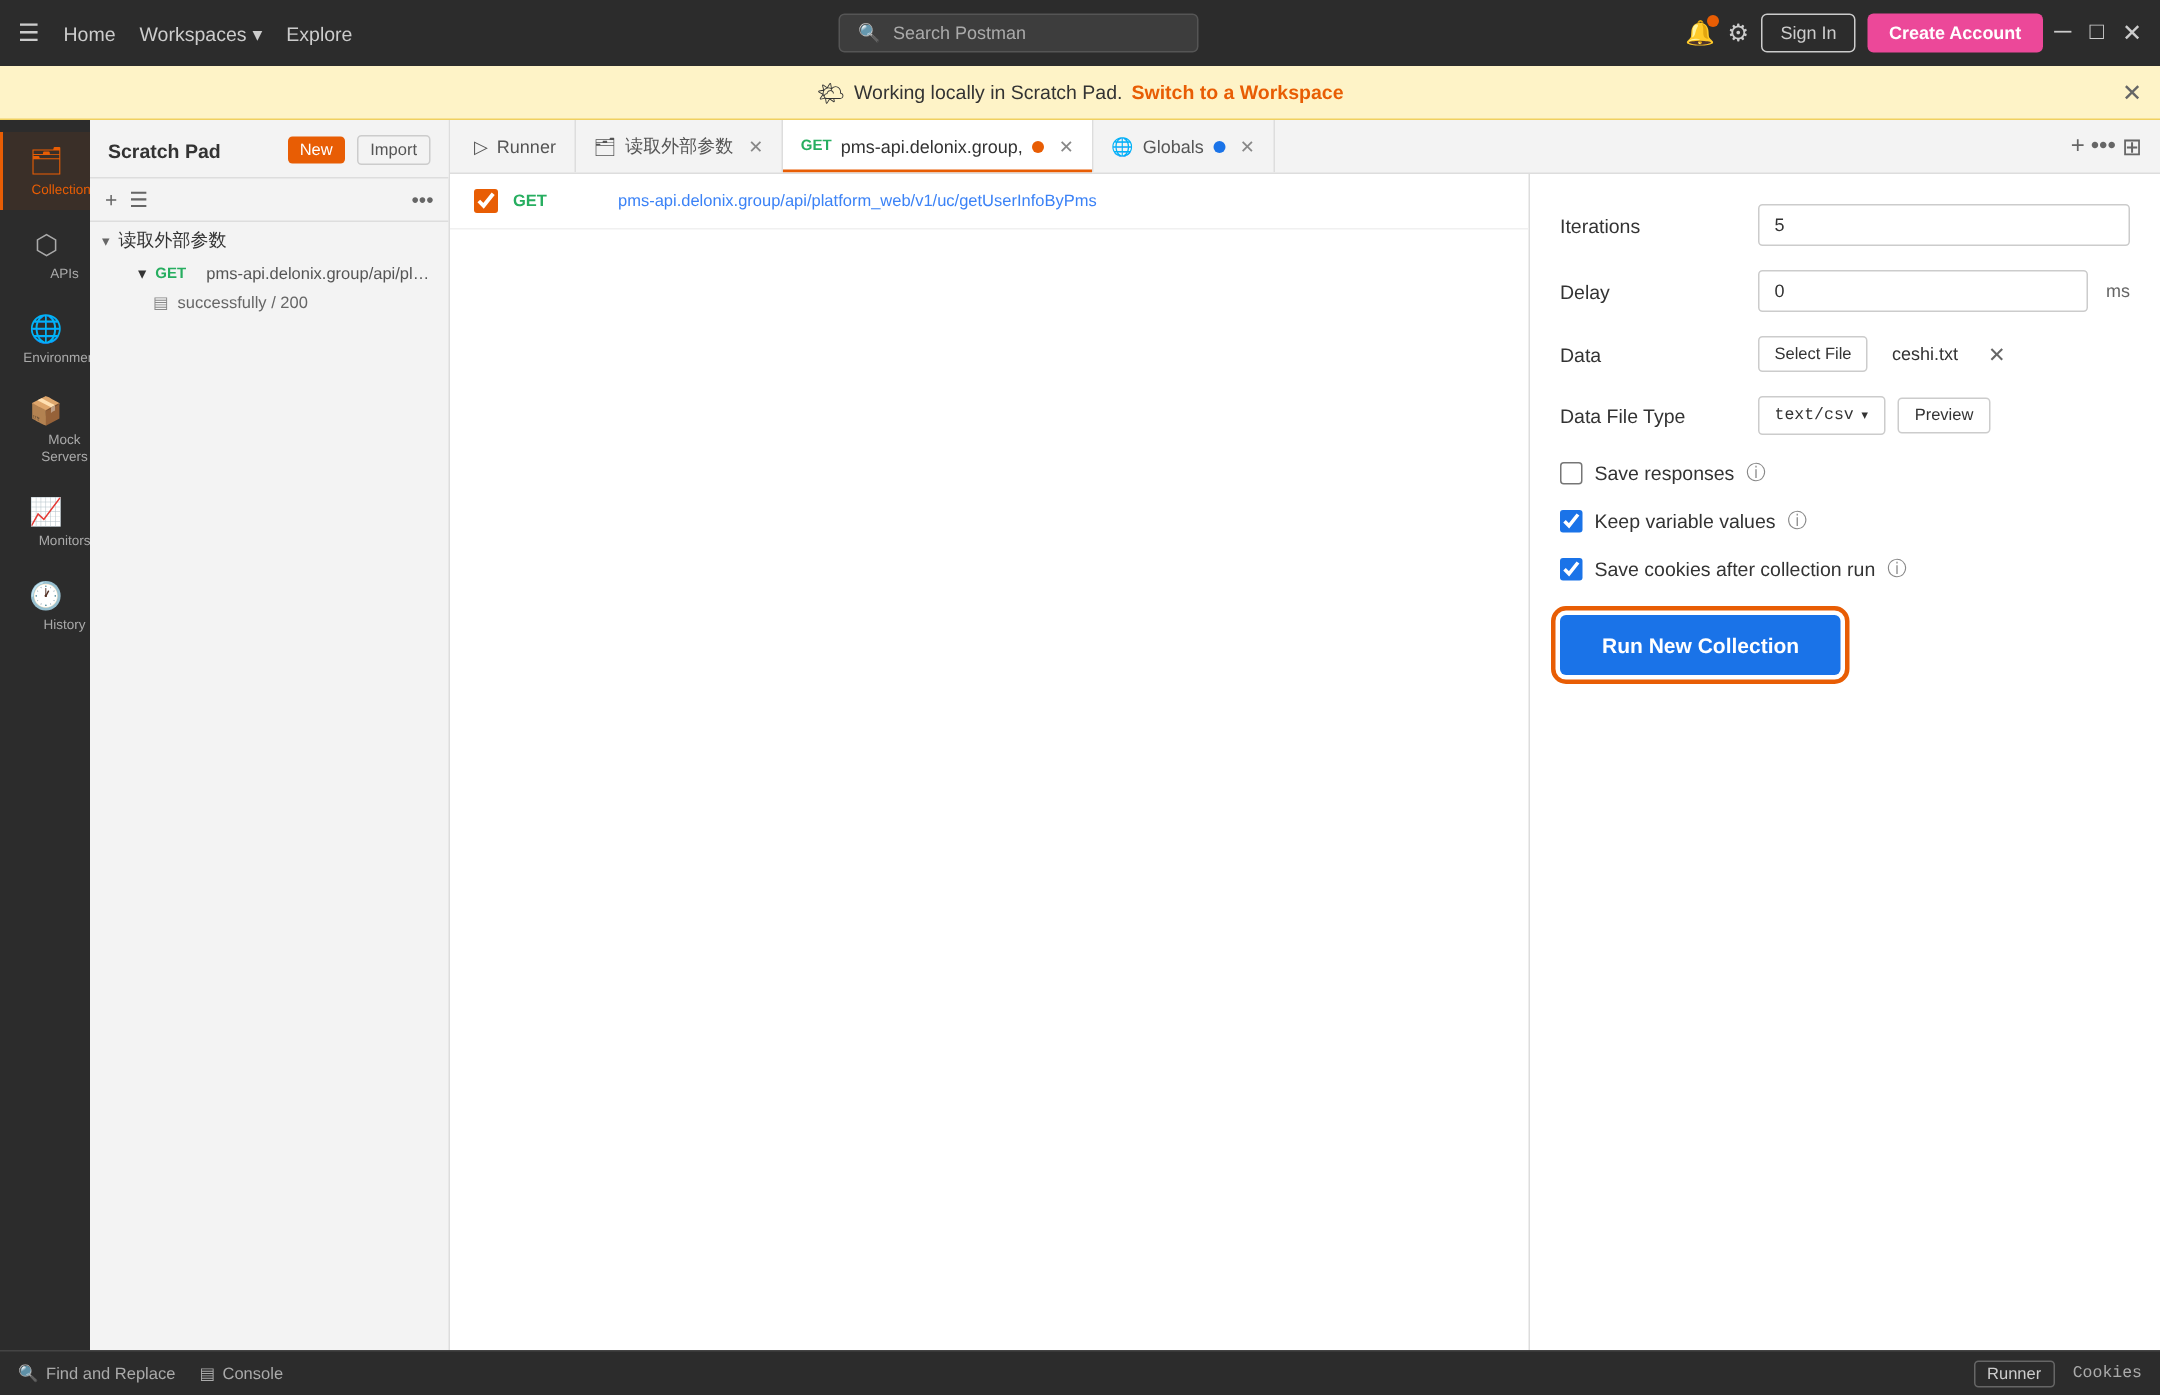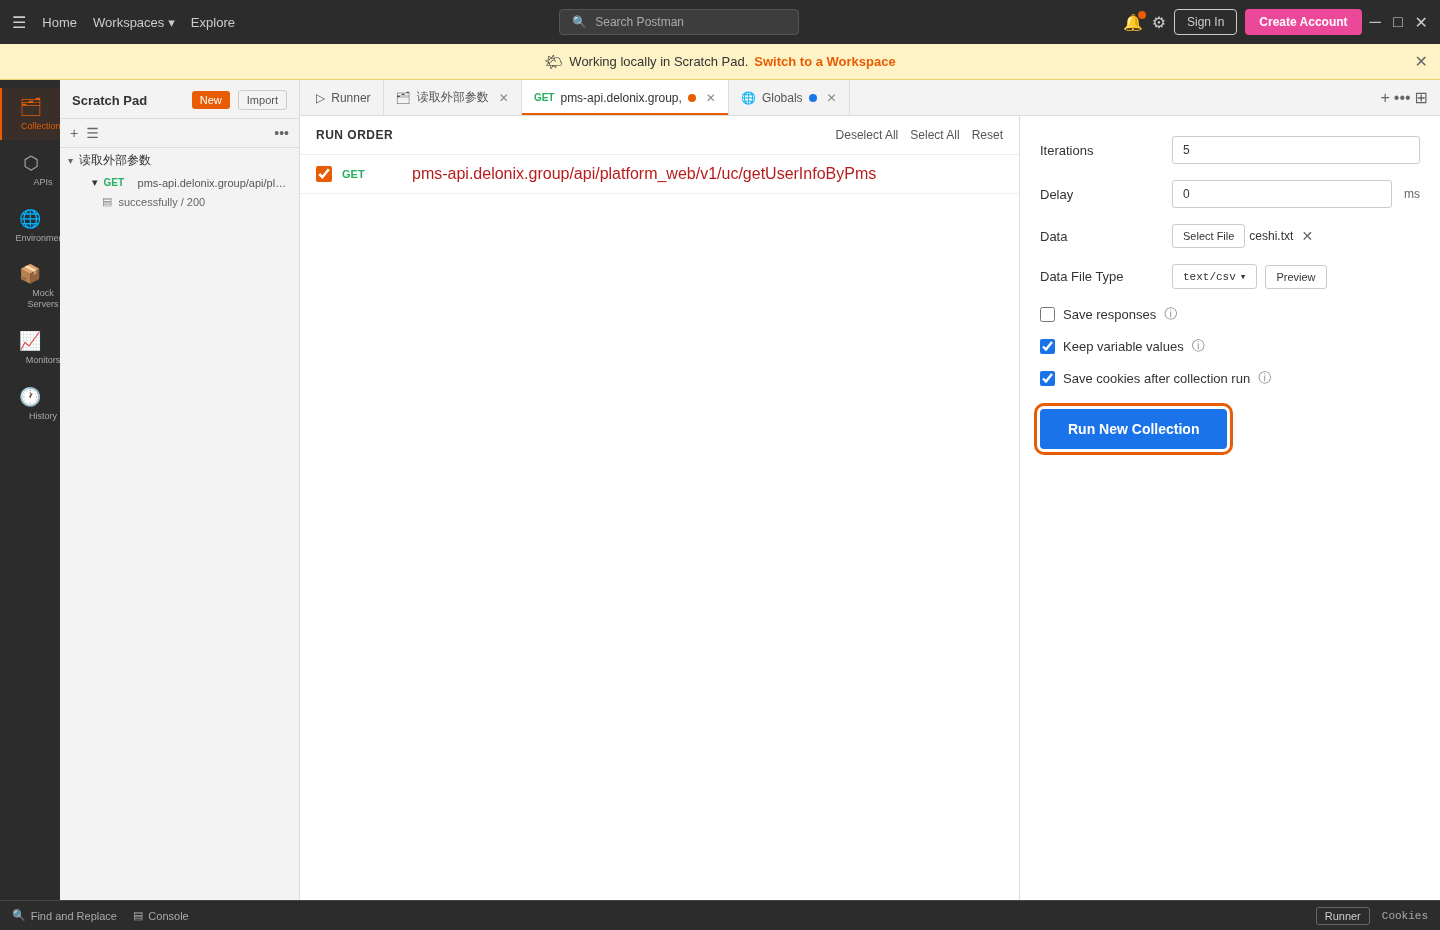--- a/index.html
+++ b/index.html
@@ -141,35 +141,35 @@
     .run-order-title { font-size: 12px; font-weight: 700; color: #333; letter-spacing: 0.5px; }
     .run-order-actions { display: flex; gap: 12px; }
     .run-link { color: #555; font-size: 12px; cursor: pointer; background: none; border: none; }
 
     .request-row {
       display: flex; align-items: center; gap: 10px; padding: 10px 16px;
       border-bottom: 1px solid #f0f0f0;
     }
     .req-checkbox { width: 16px; height: 16px; accent-color: #e85d04; cursor: pointer; }
     .req-method { font-size: 11px; font-weight: 700; color: #27ae60; width: 28px; flex-shrink: 0; }
-    .req-url { font-size: 16px; color: #b91c1c; padding-left: 32px; }
+    .req-url { font-size: 11px; color: #3b82f6; padding-left: 32px; }
 
     
     .config-panel { width: 420px; padding: 20px; overflow-y: auto; flex-shrink: 0; }
     .config-row {
       display: flex; align-items: center; margin-bottom: 16px; gap: 12px;
     }
     .config-label { font-size: 13px; color: #333; width: 120px; flex-shrink: 0; font-weight: 500; }
     .config-input {
       flex: 1; border: 1px solid #ccc; border-radius: 3px; padding: 6px 10px;
       font-size: 12px; color: #333; outline: none;
     }
     .config-suffix { font-size: 12px; color: #666; }
     .config-file-row {
-      display: flex; align-items: center; gap: 4px; flex: 1;
+      display: flex; align-items: center; gap: 16px; flex: 1;
     }
     .select-file-btn {
       background: none; border: 1px solid #ccc; border-radius: 3px;
       padding: 5px 10px; font-size: 11px; cursor: pointer; color: #333;
     }
     .file-name { font-size: 12px; color: #333; }
     .file-remove { color: #666; cursor: pointer; font-size: 14px; margin-left: 4px; }
     .data-type-row { display: flex; align-items: center; gap: 8px; flex: 1; }
     .type-select {
       border: 1px solid #ccc; border-radius: 3px; padding: 5px 10px;
@@ -336,28 +336,20 @@
       <div class="tab-actions">
         <button class="tab-action-btn">+</button>
         <button class="tab-action-btn">•••</button>
         <button class="tab-action-btn">⊞</button>
       </div>
     </div>
 
     <div class="runner-area">
 
       <div class="run-order-panel">
-        <div class="run-order-header">
-          <span class="run-order-title">RUN ORDER</span>
-          <div class="run-order-actions">
-            <button class="run-link">Deselect All</button>
-            <button class="run-link">Select All</button>
-            <button class="run-link">Reset</button>
-          </div>
-        </div>
         <div class="request-row">
           <input type="checkbox" class="req-checkbox" checked="" style="">
           <span class="req-method">GET</span>
           <span class="req-url">pms-api.delonix.group/api/platform_web/v1/uc/getUserInfoByPms</span>
         </div>
       </div>
 
       <div class="config-panel">
 
         

